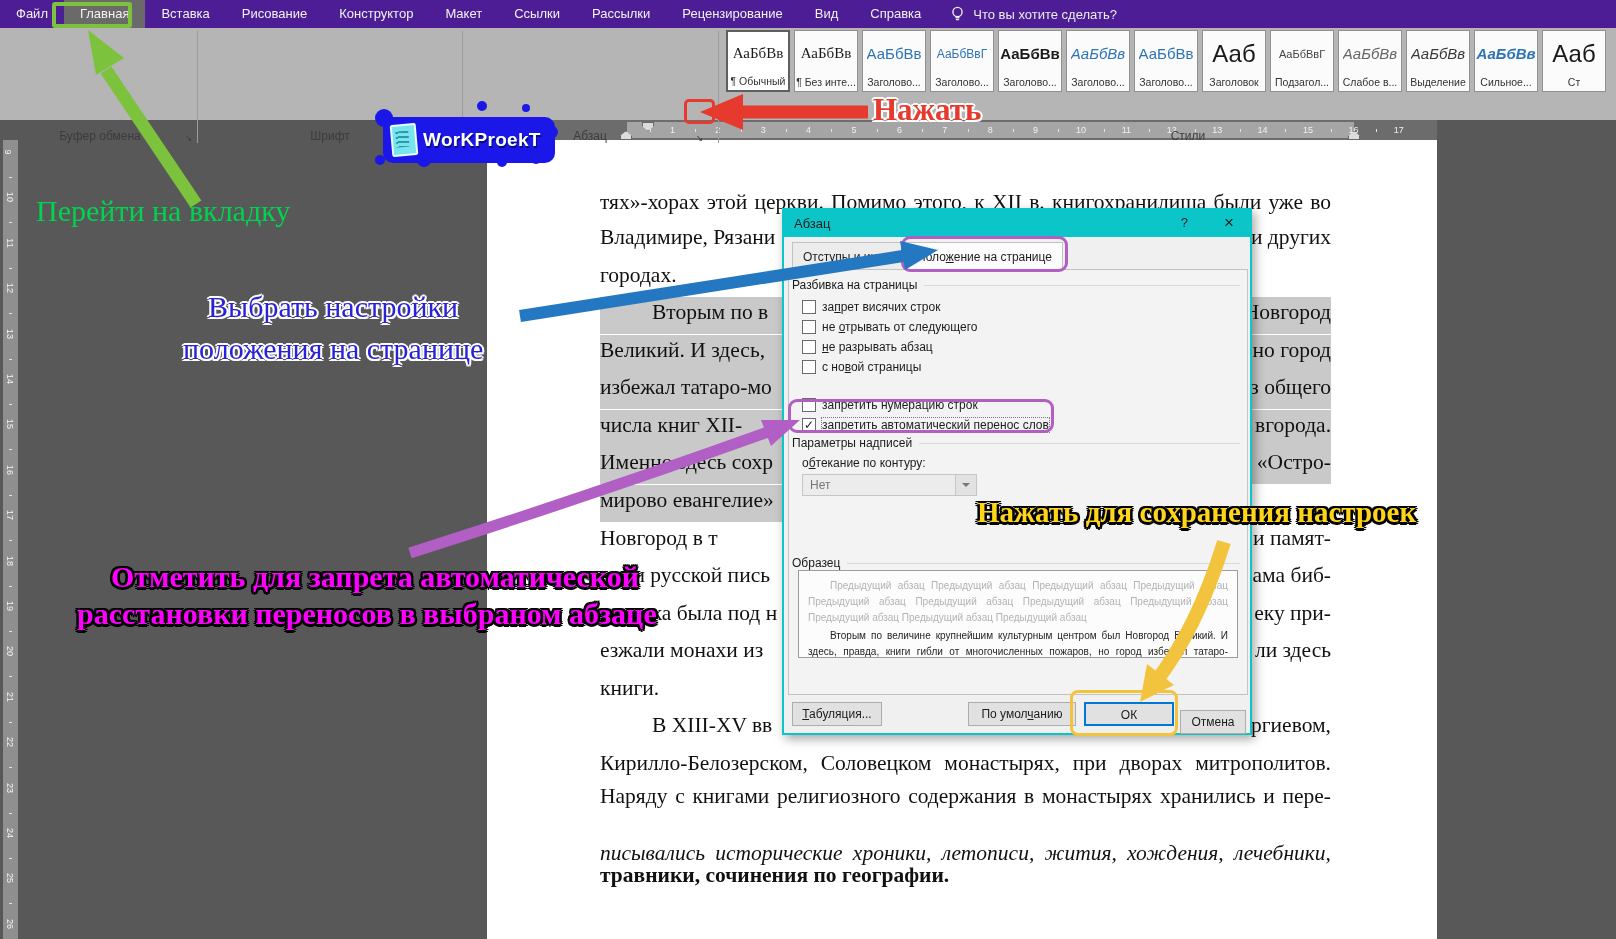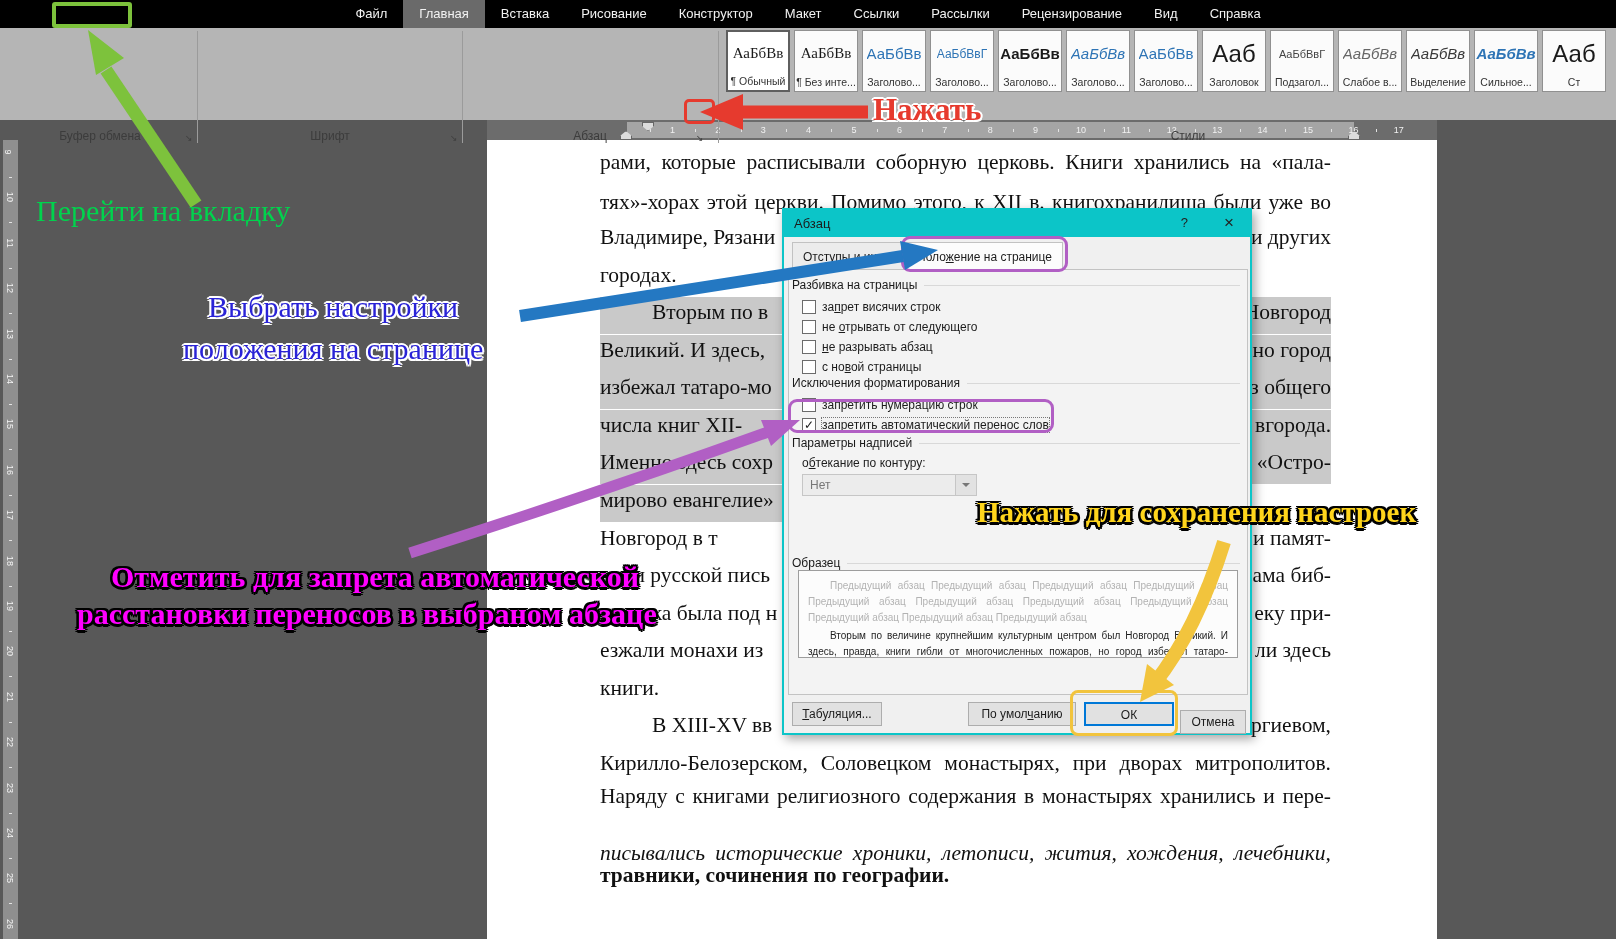--- a/index.html
+++ b/index.html
@@ -1,19 +1,19 @@
 <!DOCTYPE html>
 <html style="--cyan: #0cc5c8; --okblue: #0078d7; --wmblue: #1a17e8; --green_arrow: #7dc23c; --green_text: #00d34d; --red: #e63a2e; --blue_arrow: #2478c2; --blue_text: #2a23d6; --purple: #b15fc4; --magenta: #ff00ff; --yellow_arrow: #f2c43d; --yellow_text: #ffd51c; --selection: #c9c9c9; --heading_blue: #2e74b5;"><head>
 <meta charset="utf-8">
 <style>
   html,body{margin:0;padding:0;background:#333;}
   .screen{position:relative;width:1616px;height:939px;overflow:hidden;background:#585858;
           font-family:"Liberation Sans",sans-serif;-webkit-font-smoothing:antialiased;}
   
-  .tabbar{position:absolute;left:0;top:0;width:100%;height:28px;background:#000000;display:flex;align-items:center;z-index:3;flex-direction:column;}
+  .tabbar{position:absolute;left:0;top:0;width:100%;height:28px;background:#4c1d95;display:flex;align-items:center;z-index:3;}
   .rtab{height:28px;line-height:28px;padding:0 16px;font-size:13px;color:#f2f2f2;white-space:nowrap;}
   .rtab.active{background:#6a6a6a;}
   .searchbox{display:flex;align-items:center;gap:9px;margin-left:14px;color:#ededed;font-size:13px;}
   
   .ribbon{position:absolute;left:0;top:28px;width:100%;height:92px;background:#b5b5b5;z-index:3;color:#262626;}
   .gsep{position:absolute;top:3px;height:112px;width:1px;background:#9b9b9b;z-index:3;}
   .glabel{position:absolute;top:129px;font-size:12px;color:#3c3c3c;z-index:3;text-align:center;}
   .launcher{position:absolute;width:15px;height:15px;font-size:9px;line-height:14px;text-align:center;color:#3f3f3f;z-index:3;}
   .rgroup{position:absolute;top:28px;height:92px;}
   
@@ -432,21 +432,20 @@
         <span class="vr-num" style="top: 688px;">24</span>
         <span class="vr-tick" style="top: 718px;"></span>
         <span class="vr-num" style="top: 733.4px;">25</span>
         <span class="vr-tick" style="top: 763.4px;"></span>
         <span class="vr-num" style="top: 778.8px;">26</span>
       </div>
   </div>
 
   <div class="page">
     <div class="doc-text" id="doc-lines">
-        <div class="docline just" style="top: 7px;">рами, которые расписывали соборную церковь. Книги хранились на «пала-</div>
         <div class="docline just" style="top: 47px;">тях»-хорах этой церкви. Помимо этого, к XII в. книгохранилища были уже во</div>
         <div class="docline" style="top: 82.1px;">
           <span class="frag">Владимире, Рязани</span>
           <span class="frag">и других</span>
         </div>
         <div class="docline" style="top: 119.65px;">
           <span class="frag">городах.</span>
         </div>
         <div class="docline sel ind" style="top: 157.2px;">
           <span class="frag">Вторым по в</span>
@@ -528,23 +527,20 @@
         </div>
         <div class="chk" style="top: 128px;">
           <span class="box"></span>
           <span class="olbl"><u>н</u>е разрывать абзац</span>
         </div>
         <div class="chk" style="top: 148px;">
           <span class="box"></span>
           <span class="olbl">с но<u>в</u>ой страницы</span>
         </div>
       </div>
-    <div class="dgrp" style="top:166px;">
-        <span>Исключения форматирования</span>
-      </div>
     <div id="opts-1">
         <div class="chk" style="top: 186px;">
           <span class="box"></span>
           <span class="olbl">запретить нумерацию строк</span>
         </div>
         <div class="chk" style="top: 206px;">
           <span class="box">✓</span>
           <span class="olbl focus"><u>з</u>апретить автоматический перенос слов</span>
         </div>
       </div>
@@ -562,20 +558,24 @@
     <div class="samplebox">
       <p class="sgray">Предыдущий абзац Предыдущий абзац Предыдущий абзац Предыдущий абзац Предыдущий абзац Предыдущий абзац Предыдущий абзац Предыдущий абзац Предыдущий абзац Предыдущий абзац Предыдущий абзац</p>
       <p class="sblack">Вторым по величине крупнейшим культурным центром был Новгород Великий. И здесь, правда, книги гибли от многочисленных пожаров, но город избежал татаро-монгольского</p>
     </div>
     <div class="dbtn" style="left:8px;width:90px;"><u>Т</u>абуляция...</div>
     <div class="dbtn" style="left:184px;width:108px;">По умол<u>ч</u>анию</div>
     <div class="dbtn ok" style="left:300px;width:90px;">ОК</div>
     <div class="dbtn" style="left:396px;width:66px;margin-top:8px;">Отмена</div>
   </div>
 
+  <div class="wm">
+    <span class="wm-icon"></span>
+    <span class="wm-text">WorKProekT</span>
+  </div>
 
   <div class="abox" style="left:52px;top:2px;width:80px;height:26px;border:4px solid var(--green_arrow);border-radius:3px;"></div>
   <div class="abox" style="left:684px;top:99px;width:31px;height:25px;border:3px solid var(--red);border-radius:5px;"></div>
   <div class="abox" style="left:901px;top:236px;width:167px;height:36px;border:3px solid var(--purple);border-radius:9px;"></div>
   <div class="abox" style="left:788px;top:399px;width:266px;height:34px;border:3px solid var(--purple);border-radius:9px;"></div>
   <div class="abox" style="left:1070px;top:690px;width:108px;height:46px;border:3px solid var(--yellow_arrow);border-radius:8px;"></div>
 
   <svg class="overlay" width="1616" height="939" viewBox="0 0 1616 939">
     <g>
       <line x1="196" y1="204" x2="106" y2="70" stroke="var(--green_arrow)" stroke-width="13"></line>

